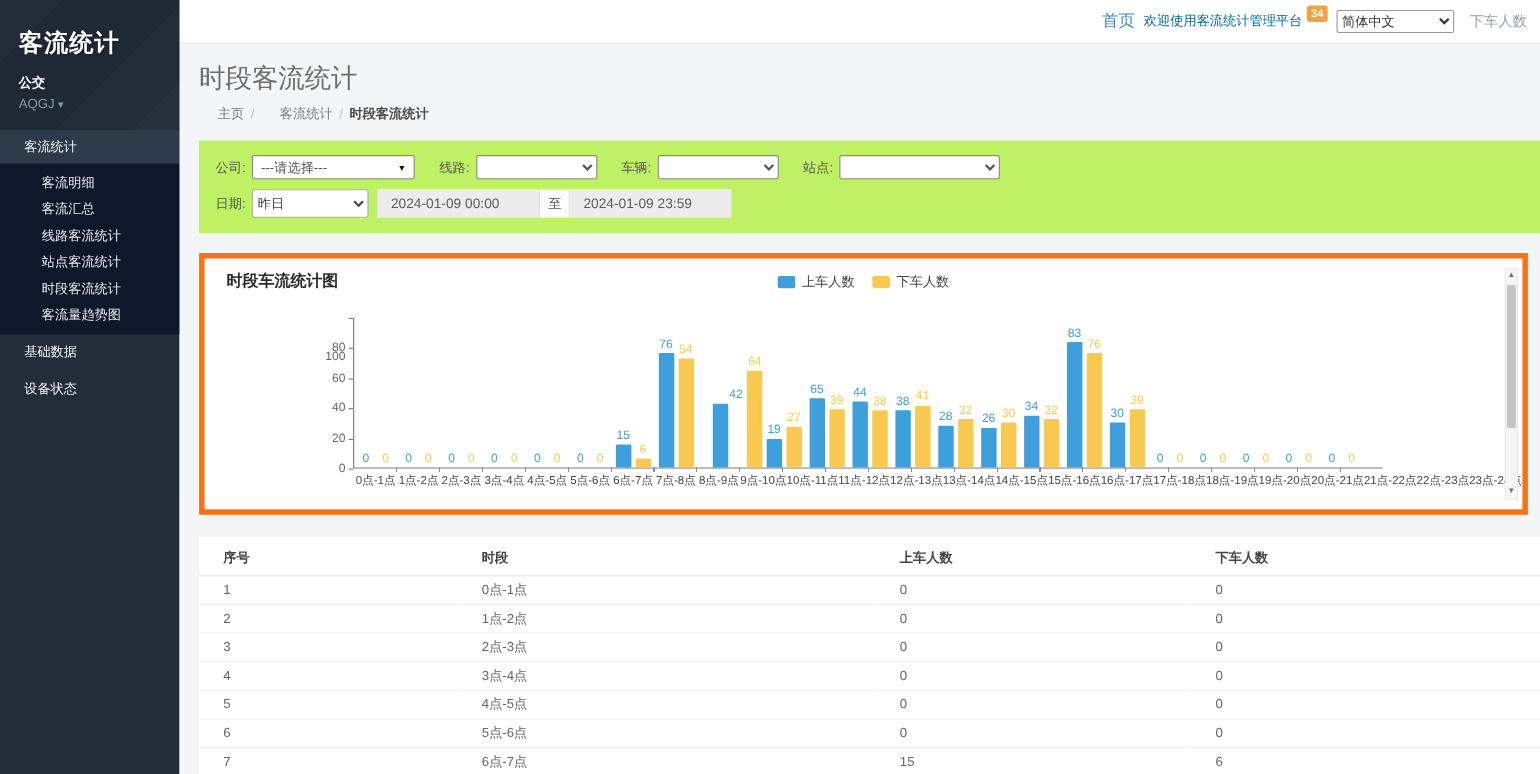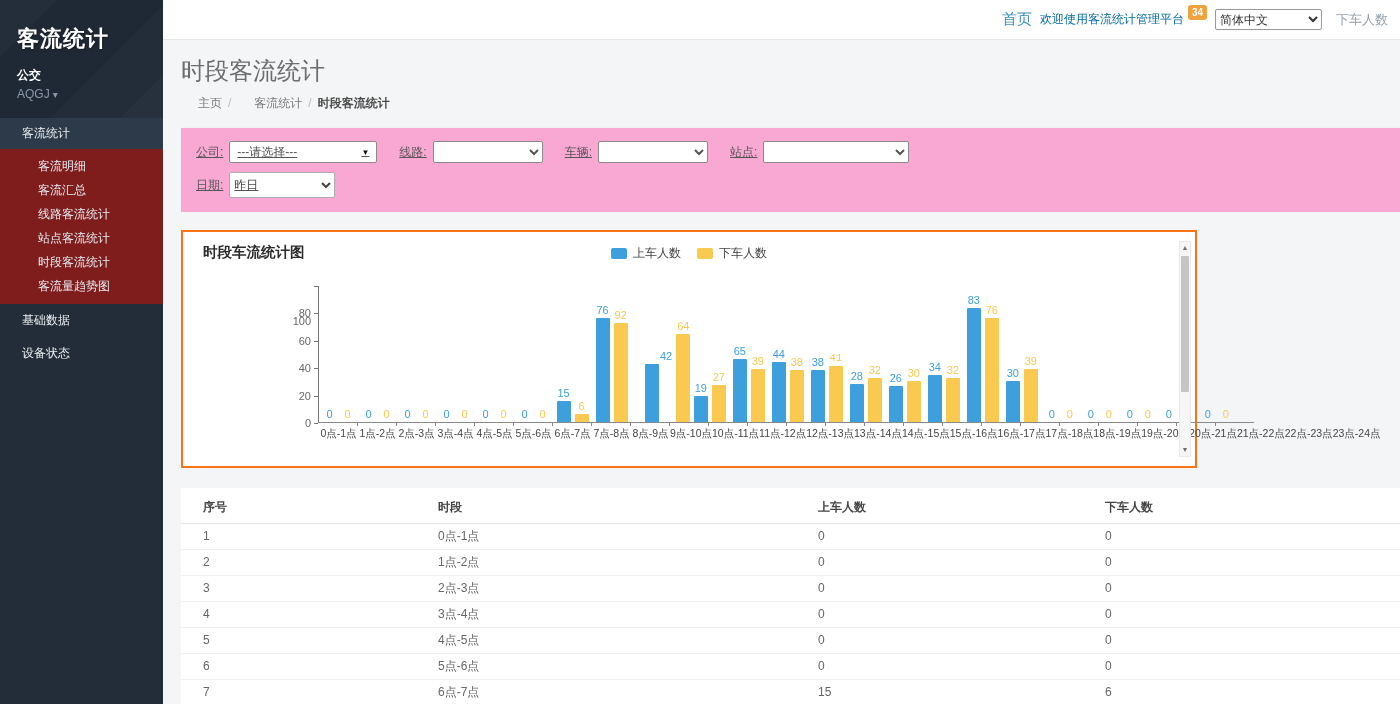--- a/index.html
+++ b/index.html
@@ -11,21 +11,21 @@
   .side-top { height:118px; background:#1f2935;
     background-image:linear-gradient(135deg, rgba(255,255,255,.025) 20%, transparent 20%, transparent 60%, rgba(255,255,255,.02) 60%),
                      linear-gradient(315deg, rgba(255,255,255,.02) 15%, transparent 15%);
     padding:24px 0 0 17px; }
   .logo { color:#fff; font-size:22px; font-weight:bold; letter-spacing:1px; text-shadow:1px 1px 2px rgba(0,0,0,.4); }
   .org { color:#fff; font-size:12px; font-weight:bold; margin-top:13px; }
   .org-code { color:#8a98a8; font-size:12px; margin-top:3px; cursor:pointer; }
   .org-code .caret { font-size:10px; margin-left:3px; }
   .menu-item { height:31px; line-height:31px; padding-left:22px; color:#eef2f5; font-size:12px; cursor:pointer; }
   .menu-item.active { background:#2c3a49; }
-  .submenu { background:#7f1d1d; padding:5px 0 6px 0; }
+  .submenu { background:#0f172a; padding:5px 0 6px 0; }
   .submenu-item { height:24px; line-height:24px; padding-left:38px; color:#e8edf2; font-size:12px; cursor:pointer; white-space:nowrap; }
   .menu-item.section { height:33px; line-height:33px; }
 
   
   .main { position:absolute; left:163px; top:0; width:1237px; height:704px; }
 
   
   .topbar { height:40px; background:#fff; border-bottom:1px solid #e6e6e6; display:flex; align-items:center; justify-content:flex-end; padding-right:8px; }
   .home-link { color:#3c8dbc; font-size:15px; text-decoration:none; margin-right:8px; cursor:pointer; }
   .welcome { color:#0369a1; font-size:12px; }
@@ -35,39 +35,39 @@
 
   
   .pagehead { padding:15px 0 0 18px; height:78px; }
   .page-title { font-size:24px; font-weight:normal; color:#6d6d6d; }
   .breadcrumb { margin-top:8px; font-size:12px; color:#7a7a7a; }
   .breadcrumb .sep { color:#bbb; margin:0 6px; }
   .breadcrumb b { color:#4c4c4c; }
   .breadcrumb span.crumb { cursor:pointer;margin-left:17px; }
 
   
-  .filter-panel { position:relative; margin-left:18px; margin-top:10px; width:1219px; height:84px; background:#f9a8d4; padding:13px 15px; box-shadow:0 0 1px rgba(0,0,0,.08);text-decoration:underline; }
+  .filter-panel { position:relative; margin-left:18px; margin-top:10px; width:1219px; height:84px; background:#bef264; padding:13px 15px; box-shadow:0 0 1px rgba(0,0,0,.08); }
   .frow { display:flex; align-items:center; margin-bottom:9px; }
   .frow label { color:#555; font-size:12px; margin-right:6px; }
   .grp { display:flex; align-items:center; margin-right:22px; }
   .fake-select { width:148px; height:22px; border:1px solid #8a8a8a; border-radius:2px; background:#fff; display:flex; align-items:center; justify-content:space-between; padding:0 7px; font-size:12px; color:#555; cursor:pointer; }
   .fake-select .tri { font-size:8px; color:#111; }
   select.plain { height:22px; font-size:12px; color:#555; border:1px solid #8a8a8a; border-radius:2px; background:#fff; font-family:inherit; }
   .w110 { width:110px; } .w146 { width:146px; }
   .preset-select { width:106px; height:26px; font-size:12px; color:#444; border:1px solid #adadad; border-radius:2px; background:#fff; font-family:inherit; margin-right:8px; }
   .dategroup { display:flex; align-items:center; }
   .dateinput { width:147px; height:26px; background:#ececec; color:#5b5b5b; font-size:12.5px; line-height:26px; padding-left:12px; cursor:default; }
   .to-box { width:28px; height:26px; background:#fff; border:1px solid #e0e0e0; border-top:none; border-bottom:none; text-align:center; line-height:26px; color:#555; background:#fdfdfd; box-shadow:inset 0 1px 0 #e8e8e8, inset 0 -1px 0 #e8e8e8; }
   .fbuttons { position:absolute; top:16px; right:12px; display:flex; flex-direction:column; }
   .btn { width:80px; height:26px; border:none; border-radius:3px; color:#fff; font-size:13px; font-family:inherit; cursor:pointer; }
   .btn.query { background:#18bc9c; margin-bottom:8px; }
   .btn.export { background:#2e86c1; }
 
   
-  .chart-panel { position:relative; margin-left:18px; margin-top:18px; width:1016px; height:238px; background:#fff; border:2px solid #f97316; }
+  .chart-panel { position:relative; margin-left:18px; margin-top:18px; width:1208px; height:238px; background:#fff; border:5px solid #f97316; }
   .ctitle { position:absolute; left:20px; top:11px; font-size:14.5px; font-weight:bold; color:#2b2b2b; }
   .legend { position:absolute; top:13px; left:50%; transform:translateX(-50%); display:flex; align-items:center; }
   .legend-item { display:flex; align-items:center; margin:0 8px; cursor:pointer; }
   .legend-swatch { width:16px; height:11px; border-radius:2px; margin-right:6px; }
   .legend-label { font-size:12px; color:#444; }
   .plot { position:absolute; left:135px; top:54px; width:936px; height:137px; border-left:1px solid #777; border-bottom:1px solid #888; }
   .bars { position:absolute; left:0; top:0; width:100%; height:100%; display:flex; align-items:flex-end; }
   .cat { flex:0 0 39px; display:flex; align-items:flex-end; justify-content:center; height:100%; }
   .barwrap { display:flex; flex-direction:column; align-items:center; justify-content:flex-end; }
   .barwrap + .barwrap { margin-left:4px; }
@@ -155,20 +155,25 @@
       <div class="grp">
         <label>站点:</label>
         <select class="plain w146"><option></option></select>
       </div>
     </div>
     <div class="frow">
       <label>日期:</label>
       <select class="preset-select">
         <option>昨日</option>
       </select>
+      <div class="dategroup">
+        <span class="dateinput">2024-01-09 00:00</span>
+        <span class="to-box">至</span>
+        <span class="dateinput">2024-01-09 23:59</span>
+      </div>
     </div>
   </section>
 
   <section class="chart-panel">
     <div class="ctitle">时段车流统计图</div>
     <div class="legend" id="legend">
         <span class="legend-item">
           <span class="legend-swatch" style="background: rgb(61, 160, 220);"></span>
           <span class="legend-label">上车人数</span>
         </span>
@@ -262,21 +267,21 @@
               <div class="bar-label" style="color: rgb(249, 202, 79);">6</div>
               <div class="bar" style="background: rgb(249, 202, 79); height: 8.22px;"></div>
             </div>
           </div>
           <div class="cat">
             <div class="barwrap">
               <div class="bar-label" style="color: rgb(61, 160, 220);">76</div>
               <div class="bar" style="background: rgb(61, 160, 220); height: 104.12px;"></div>
             </div>
             <div class="barwrap">
-              <div class="bar-label" style="color: rgb(249, 202, 79);">92</div>
+              <div class="bar-label" style="color: rgb(249, 202, 79);">54</div>
               <div class="bar" style="background: rgb(249, 202, 79); height: 98.64px;"></div>
             </div>
           </div>
           <div class="cat">
             <div class="barwrap">
               <div class="bar-label" style="color: rgb(61, 160, 220); margin-left: 29px;">42</div>
               <div class="bar" style="background: rgb(61, 160, 220); height: 57.54px;"></div>
             </div>
             <div class="barwrap">
               <div class="bar-label" style="color: rgb(249, 202, 79);">64</div>

